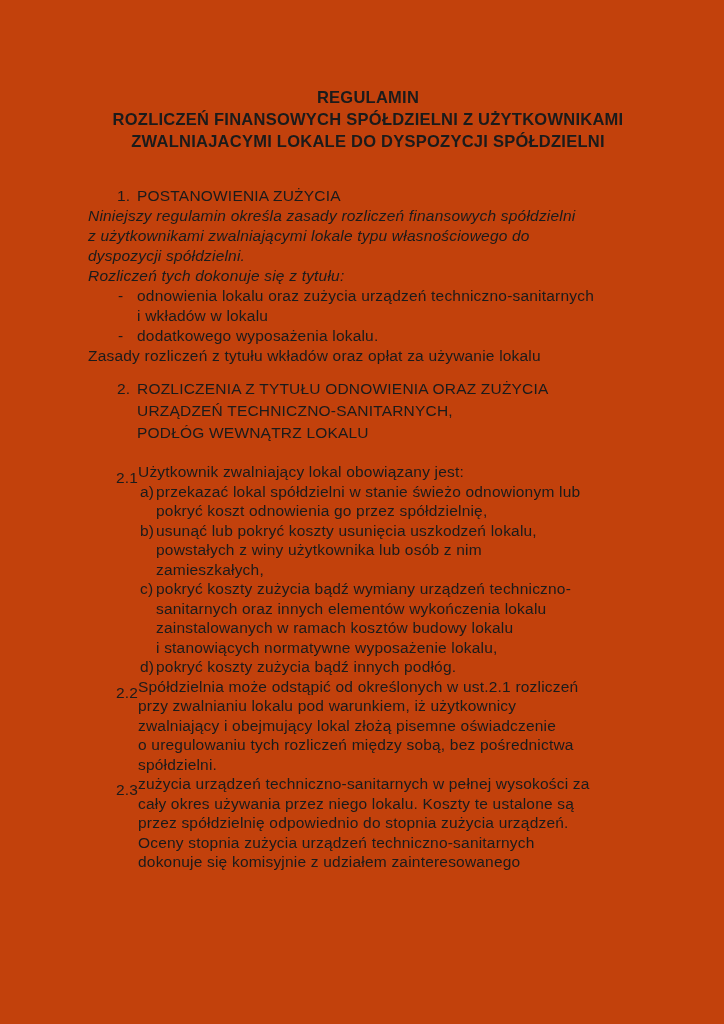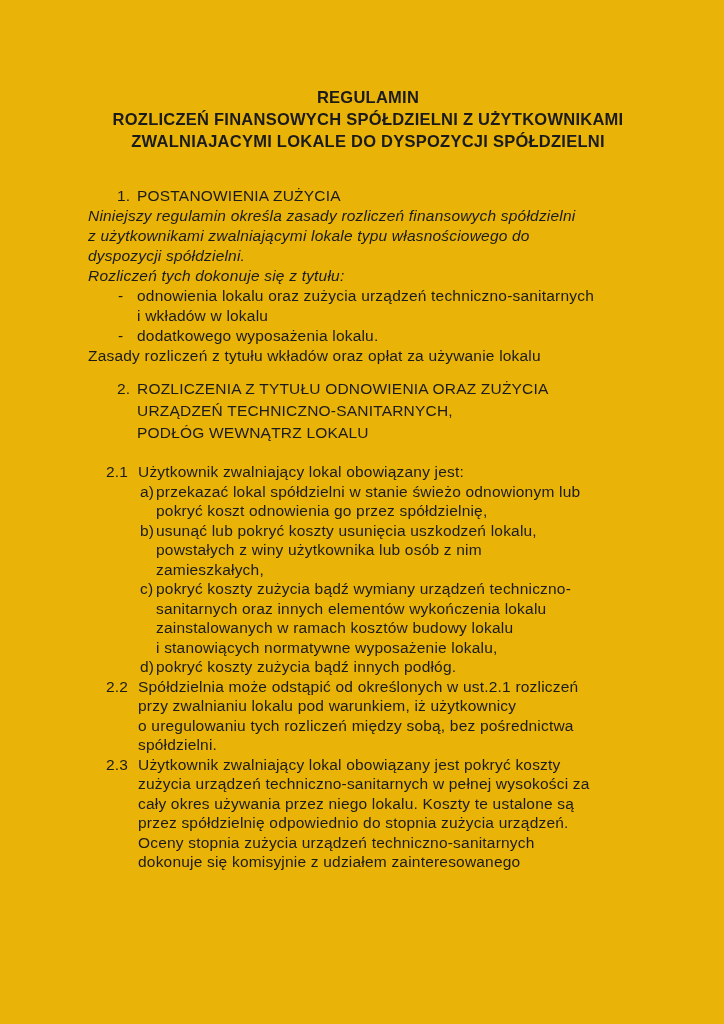--- a/index.html
+++ b/index.html
@@ -5,21 +5,21 @@
   html, body {
     margin: 0;
     padding: 0;
     background: #ffffff;
   }
   .page {
     position: relative;
     width: 724px;
     height: 1024px;
     box-sizing: border-box;
-    background: #eab308;
+    background: #c2410c;
     padding: 86px 76px 0 88px;
     font-family: "Liberation Sans", "DejaVu Sans", sans-serif;
     color: #1b1b1b;
     overflow: hidden;
     -webkit-font-smoothing: antialiased;
   }
   .title-block {
     text-align: center;
     font-weight: bold;
     font-size: 16.5px;
@@ -51,21 +51,21 @@
     top: 0;
   }
   
   .heading-hang { padding-left: 49px; }
   .heading-hang > .marker { left: 29px; }
   
   .dash-item { padding-left: 49px; }
   .dash-item > .marker { left: 30px; }
   
   .num-item { padding-left: 50px; }
-  .num-item > .marker { left: 18px; }
+  .num-item > .marker { left: 28px; margin-top: 6px; }
   
   .sub-item { padding-left: 68px; }
   .sub-item > .marker { left: 52px; }
   .s2-heading {
     margin-top: 12px;
     line-height: 22px;
   }
   .s2-items {
     margin-top: 18px;
   }
@@ -166,29 +166,29 @@
         <div>
             <div>pokryć koszty zużycia bądź innych podłóg.</div>
           </div>
       </div>
 
       <div class="hang num-item">
         <span class="marker">2.2</span>
         <div>
             <div>Spółdzielnia może odstąpić od określonych w ust.2.1 rozliczeń</div>
             <div>przy zwalnianiu lokalu pod warunkiem, iż użytkownicy</div>
+            <div>zwalniający i obejmujący lokal złożą pisemne oświadczenie</div>
             <div>o uregulowaniu tych rozliczeń między sobą, bez pośrednictwa</div>
             <div>spółdzielni.</div>
           </div>
       </div>
 
       <div class="hang num-item">
         <span class="marker">2.3</span>
         <div>
-            <div>Użytkownik zwalniający lokal obowiązany jest pokryć koszty</div>
             <div>zużycia urządzeń techniczno-sanitarnych w pełnej wysokości za</div>
             <div>cały okres używania przez niego lokalu. Koszty te ustalone są</div>
             <div>przez spółdzielnię odpowiednio do stopnia zużycia urządzeń.</div>
             <div>Oceny stopnia zużycia urządzeń techniczno-sanitarnych</div>
             <div>dokonuje się komisyjnie z udziałem zainteresowanego</div>
           </div>
       </div>
 
     </div>
   </div>

